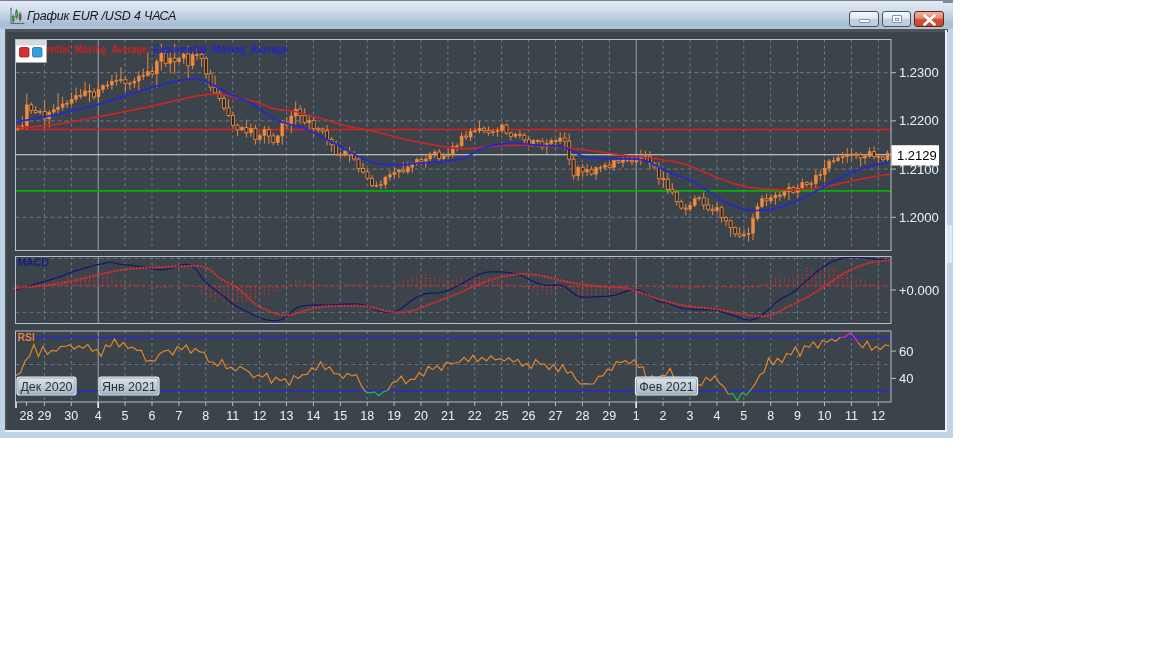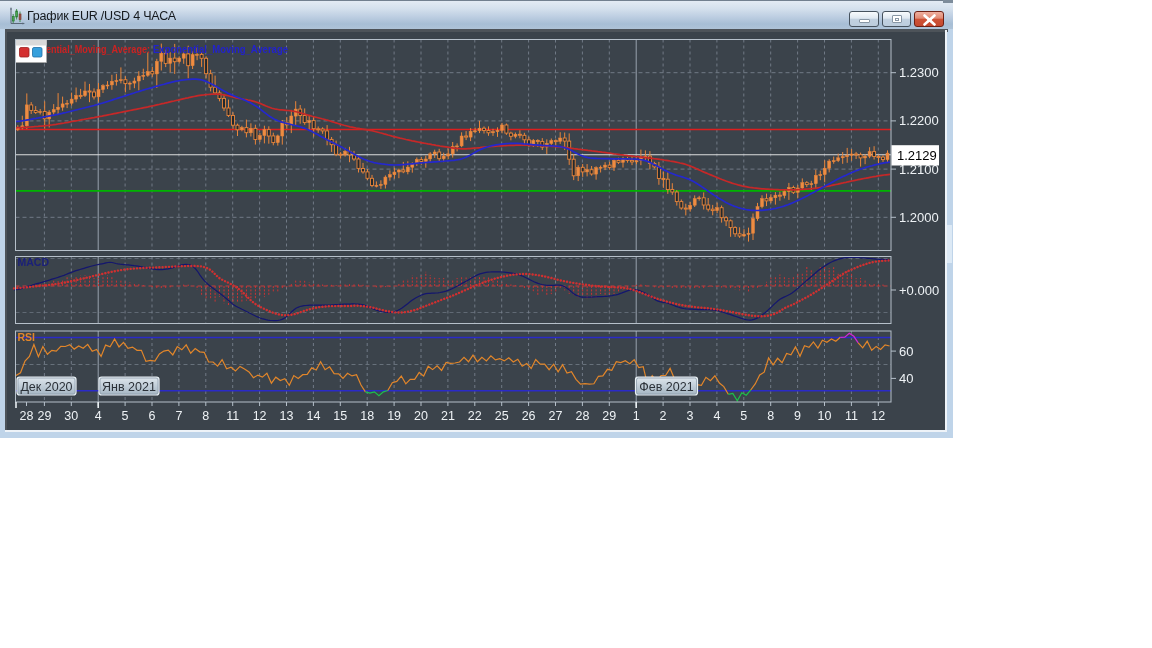--- a/index.html
+++ b/index.html
@@ -1,19 +1,19 @@
 <!DOCTYPE html>
 <html><head><meta charset="utf-8"><style>
 * { margin:0; padding:0; box-sizing:border-box; }
 body { width:1152px; height:648px; background:#ffffff; font-family:"Liberation Sans", sans-serif; position:relative; overflow:hidden; }
 #win { position:absolute; left:0; top:0; width:953px; height:438px;
   background:#bfd4e9; }
 #titlebar { position:absolute; left:0; top:0; width:953px; height:29px;
   background:linear-gradient(180deg,#e3ebf4 0%,#d4e0ed 28%,#bccde1 58%,#a7bed5 82%,#aec3d8 100%);
-  border-top:1px solid #72808f; }
+  border-top:1px solid #72808f;font-style:italic; }
 #title { position:absolute; left:27px; top:8px; font-size:12.5px; color:#15191d; letter-spacing:-0.2px; }
 #shadowband { position:absolute; left:5px; top:29px; width:943px; height:3px; background:#4d5359; }
 #clientedge { position:absolute; left:5px; top:29px; width:2px; height:402px; background:#4d5359; }
 #inner-r { position:absolute; left:945px; top:30px; width:2px; height:402px; background:#eef3f8; }
 #inner-b { position:absolute; left:5px; top:430px; width:942px; height:2px; background:#eef3f8; }
 .winbtn { position:absolute; top:9.5px; width:29.5px; height:16px; border:1px solid #46525e; border-radius:3px;
   background:linear-gradient(180deg,#f8fbfd 0%,#dfe8f1 45%,#c2d1e0 50%,#bccddd 100%); }
 #btnclose { background:linear-gradient(180deg,#f0b0a0 0%,#e08a74 45%,#cf5236 50%,#c44a30 100%); border-color:#6e2014; }
 .winbtn .glyph { position:absolute; }
 #icon { position:absolute; left:9px; top:6px; }

